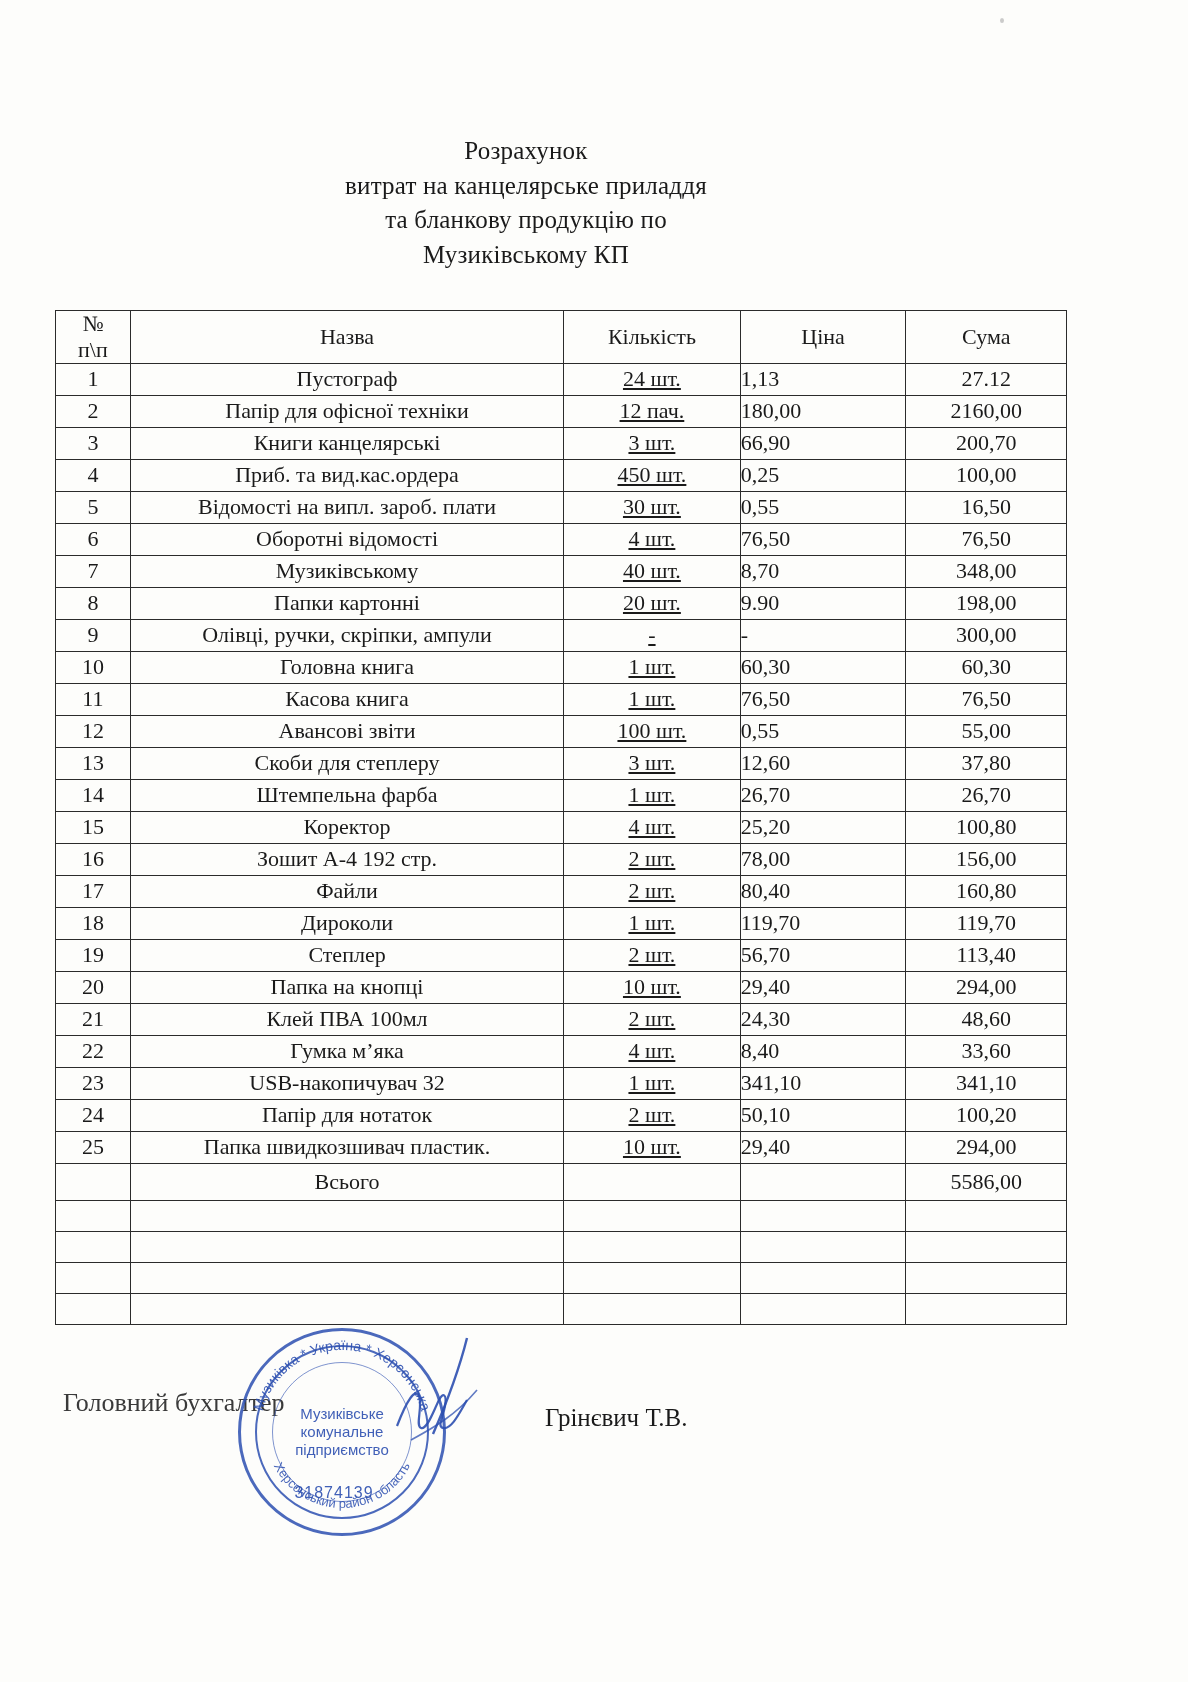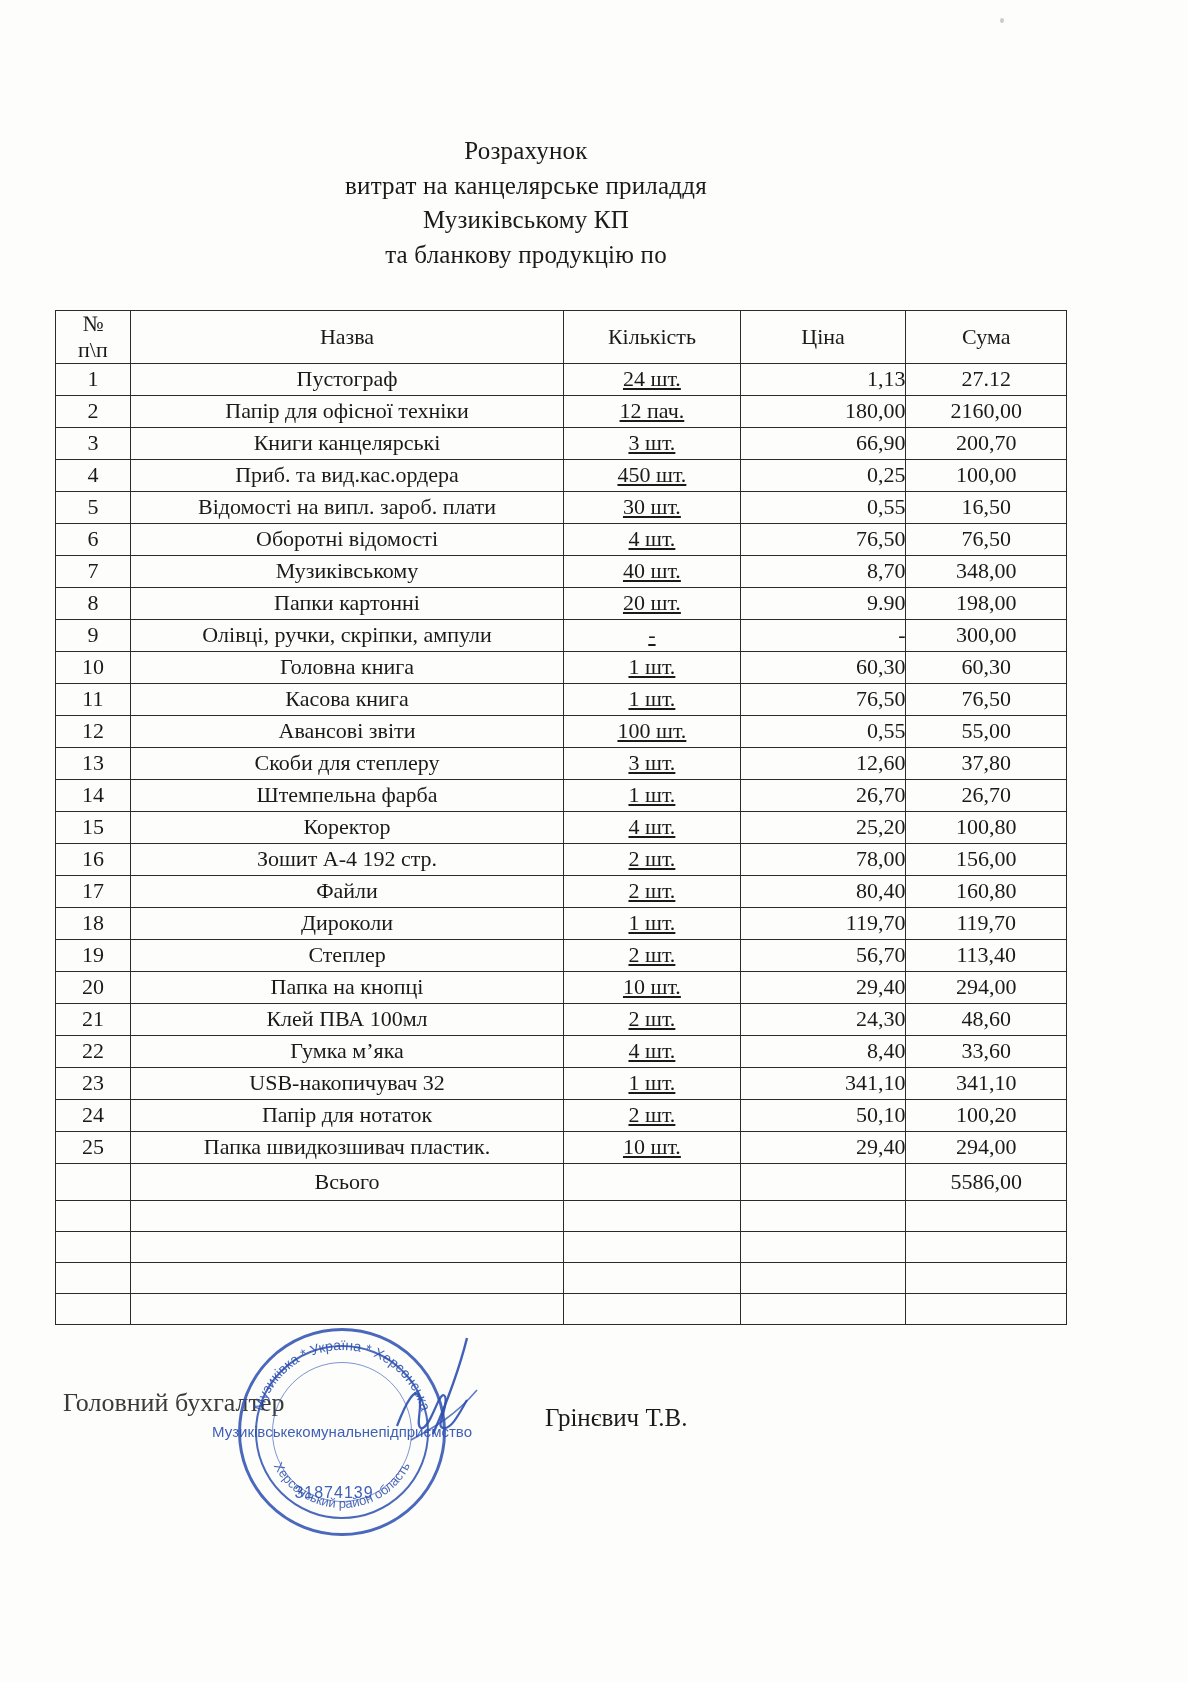--- a/index.html
+++ b/index.html
@@ -75,21 +75,21 @@
   }
   .hdr-np {
     display: block;
     line-height: 1.18;
     text-align: center;
     font-size: 22px;
   }
   td.num   { text-align: center; font-size: 21px; }
   td.name  { text-align: center; font-size: 22px; }
   td.qty   { text-align: center; font-size: 22px; text-decoration: underline; }
-  td.price { text-align: right; font-size: 22px; }
+  td.price { text-align: left; font-size: 22px; }
   td.sum   { text-align: center; font-size: 22px; }
 
   tr.total td { height: 36px; }
   td.total-label {
     text-align: center;
     font-size: 23px;
   }
   td.total-value {
     text-align: center;
     font-weight: bold;
@@ -148,21 +148,21 @@
   }
   .stamp .ring.inner2 {
     inset: 34px;
     border-width: 1px;
     opacity: .6;
   }
   .stamp .core {
     position: absolute;
     inset: 46px;
     display: flex;
-    flex-direction: row;
+    flex-direction: column;
     justify-content: center;
     align-items: center;
     color: #2c4fb0;
     font-size: 15px;
     line-height: 1.2;
     text-align: center;
     opacity: .9;
     font-family: "Liberation Sans", sans-serif;
   }
   .stamp .code {
@@ -181,22 +181,22 @@
 </head>
 <body>
 
 <div class="page">
 
   <div class="speck"></div>
 
   <div class="title-block">
     <div class="line first">Розрахунок</div>
     <div class="line">витрат на канцелярське приладдя</div>
+    <div class="line">та бланкову продукцію по</div>
     <div class="line">Музиківському КП</div>
-    <div class="line">та бланкову продукцію по</div>
   </div>
 
   <table class="doc">
     <colgroup>
       <col class="c-num">
         <col class="c-name">
         <col class="c-qty">
         <col class="c-price">
         <col class="c-sum">
     </colgroup>

